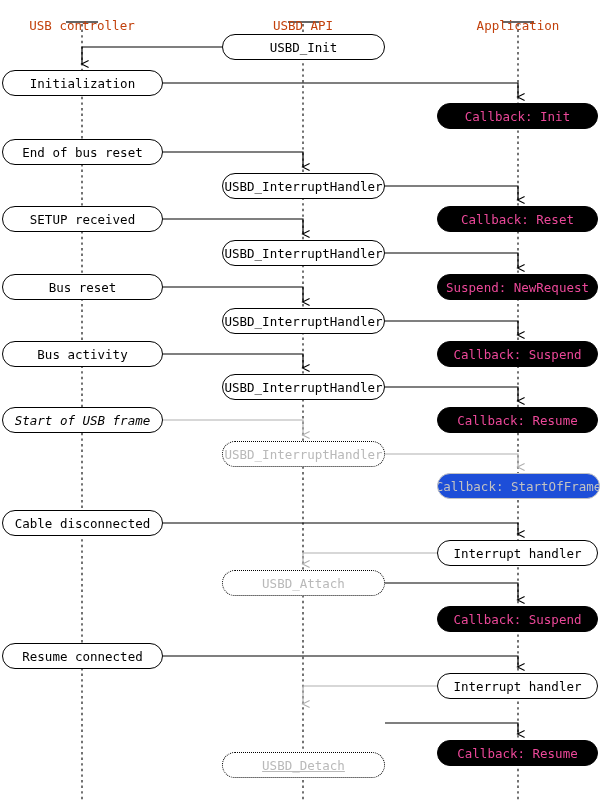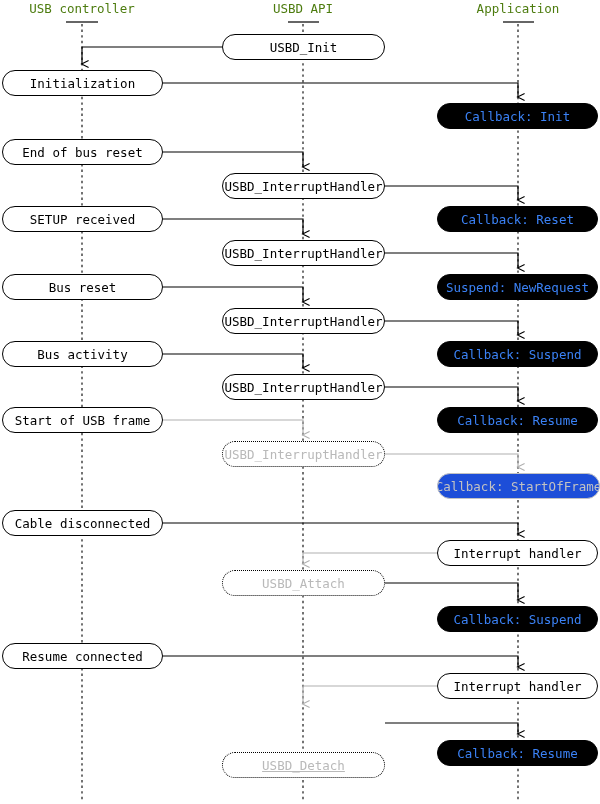--- a/index.html
+++ b/index.html
@@ -16,25 +16,26 @@
   }
   #svg-layer{
     position:absolute;
     left:0; top:0;
     width:600px; height:804px;
     pointer-events:none;
   }
   .col-header{
     position:absolute;
     font-size:12.5px;
-    color:#4d7c0f;
+    color:#c2410c;
     white-space:nowrap;
     transform:translateX(-50%);
     letter-spacing:0px;
     line-height:14px;
+    margin-top:17px;
   }
   .node{
     position:absolute;
     height:26px;
     box-sizing:border-box;
     border-radius:13px;
     display:flex;
     align-items:center;
     justify-content:center;
     font-size:12.5px;
@@ -43,21 +44,21 @@
     overflow:hidden;
   }
   .node.plain{
     background:#ffffff;
     border:1px solid #000000;
     color:#000000;
   }
   .node.filled{
     background:#000000;
     border:1px solid #000000;
-    color:#3b82f6;
+    color:#ec4899;
   }
   .node.ghost-dotted{
     background:#ffffff;
     border:1px dotted #000000;
     color:#b9b9b9;
   }
   .node.ghost-solid{
     background:#1d4ed8;
     border:1px solid #c2c2c2;
     color:#c2c2c2;
@@ -187,21 +188,21 @@
   </div>
 
   <div class="node filled" style="left:437px; top:341px; width:161px;">
     <span class="label">Callback: Suspend</span>
   </div>
 
   <div class="node plain" style="left:222px; top:374px; width:163px;">
     <span class="label">USBD_InterruptHandler</span>
   </div>
 
-  <div class="node plain" style="left:2px; top:407px; width:161px;">
+  <div class="node plain" style="left:2px; top:407px; width:161px;font-style:italic;">
     <span class="label">Start of USB frame</span>
   </div>
 
   <div class="node filled" style="left:437px; top:407px; width:161px;">
     <span class="label">Callback: Resume</span>
   </div>
 
   <div class="node ghost-dotted" style="left:222px; top:441px; width:163px;">
     <span class="label">USBD_InterruptHandler</span>
   </div>

